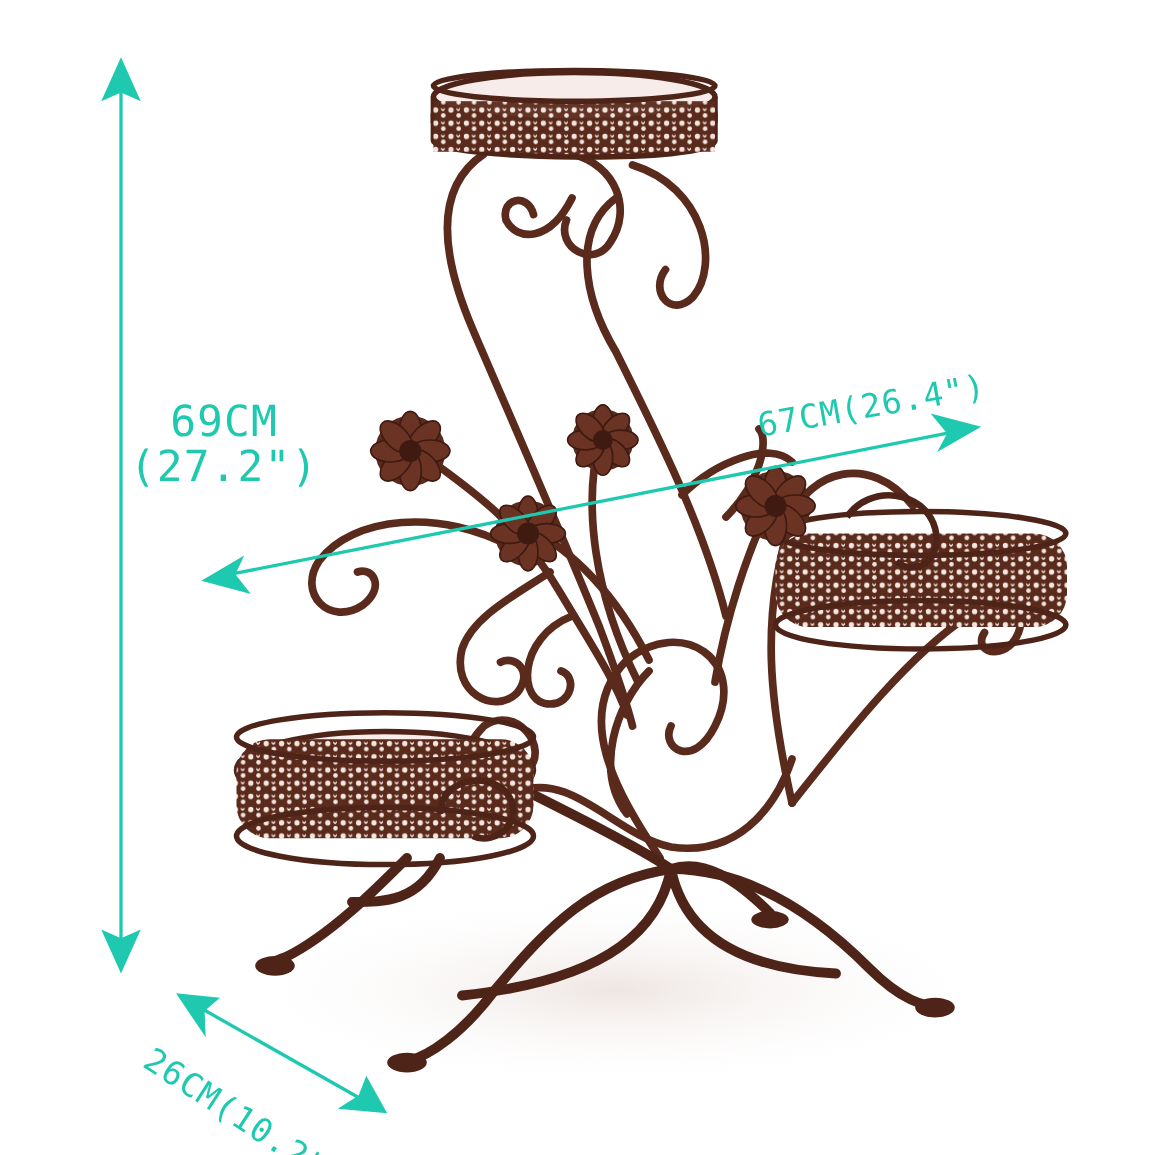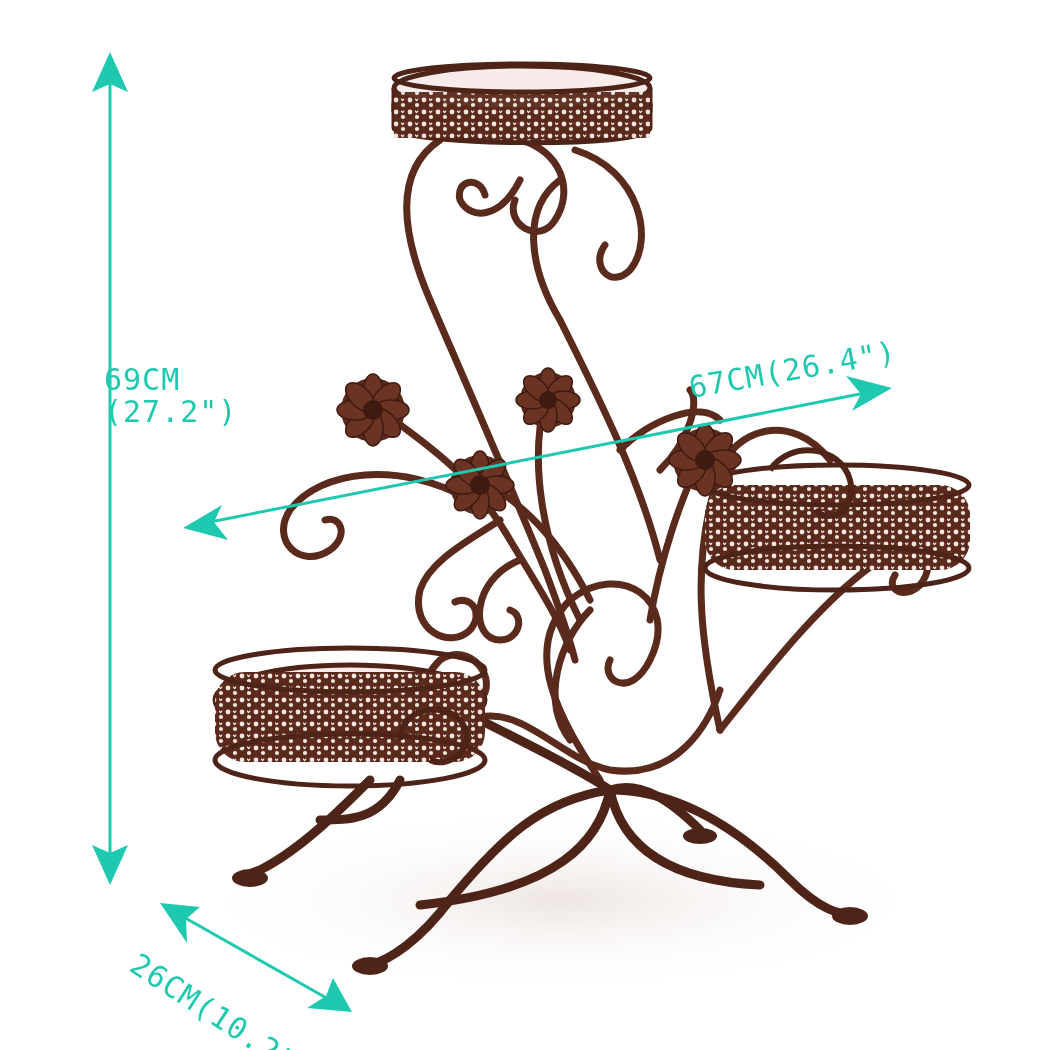--- a/index.html
+++ b/index.html
@@ -1,20 +1,20 @@
 <!DOCTYPE html>
 <html><head>
   <meta charset="utf-8">
   <style>
     html, body { margin: 0; padding: 0; background: #ffffff; }
     body { width: 1050px; height: 1050px; overflow: hidden; position: relative; font-family: "DejaVu Sans", sans-serif; }
     .stage { position: absolute; left: 0; top: 0; width: 1050px; height: 1050px; background: #ffffff; }
     svg.art { position: absolute; left: 0; top: 0; width: 1050px; height: 1050px; }
     .dim-label { position: absolute; color: #1ec9b0; font-family: "DejaVu Sans Mono", monospace; font-weight: 400; white-space: nowrap; letter-spacing: 1px; line-height: 1.05; }
-    .dim-height { left: 104px; top: 364px; font-size: 30px; }
+    .dim-height { left: 118px; top: 364px; font-size: 39px; text-align: center; }
     .dim-height span { display: block; }
     .dim-width { left: 692px; top: 372px; font-size: 30px; transform-origin: left bottom; transform: rotate(-10deg); }
     .dim-depth { left: 142px; top: 948px; font-size: 30px; transform-origin: left top; transform: rotate(33deg); }
   </style>
 </head>
 <body>
 
 <div class="stage">
   <svg class="art" viewBox="0 0 1050 1050" xmlns="http://www.w3.org/2000/svg">
     <defs>

